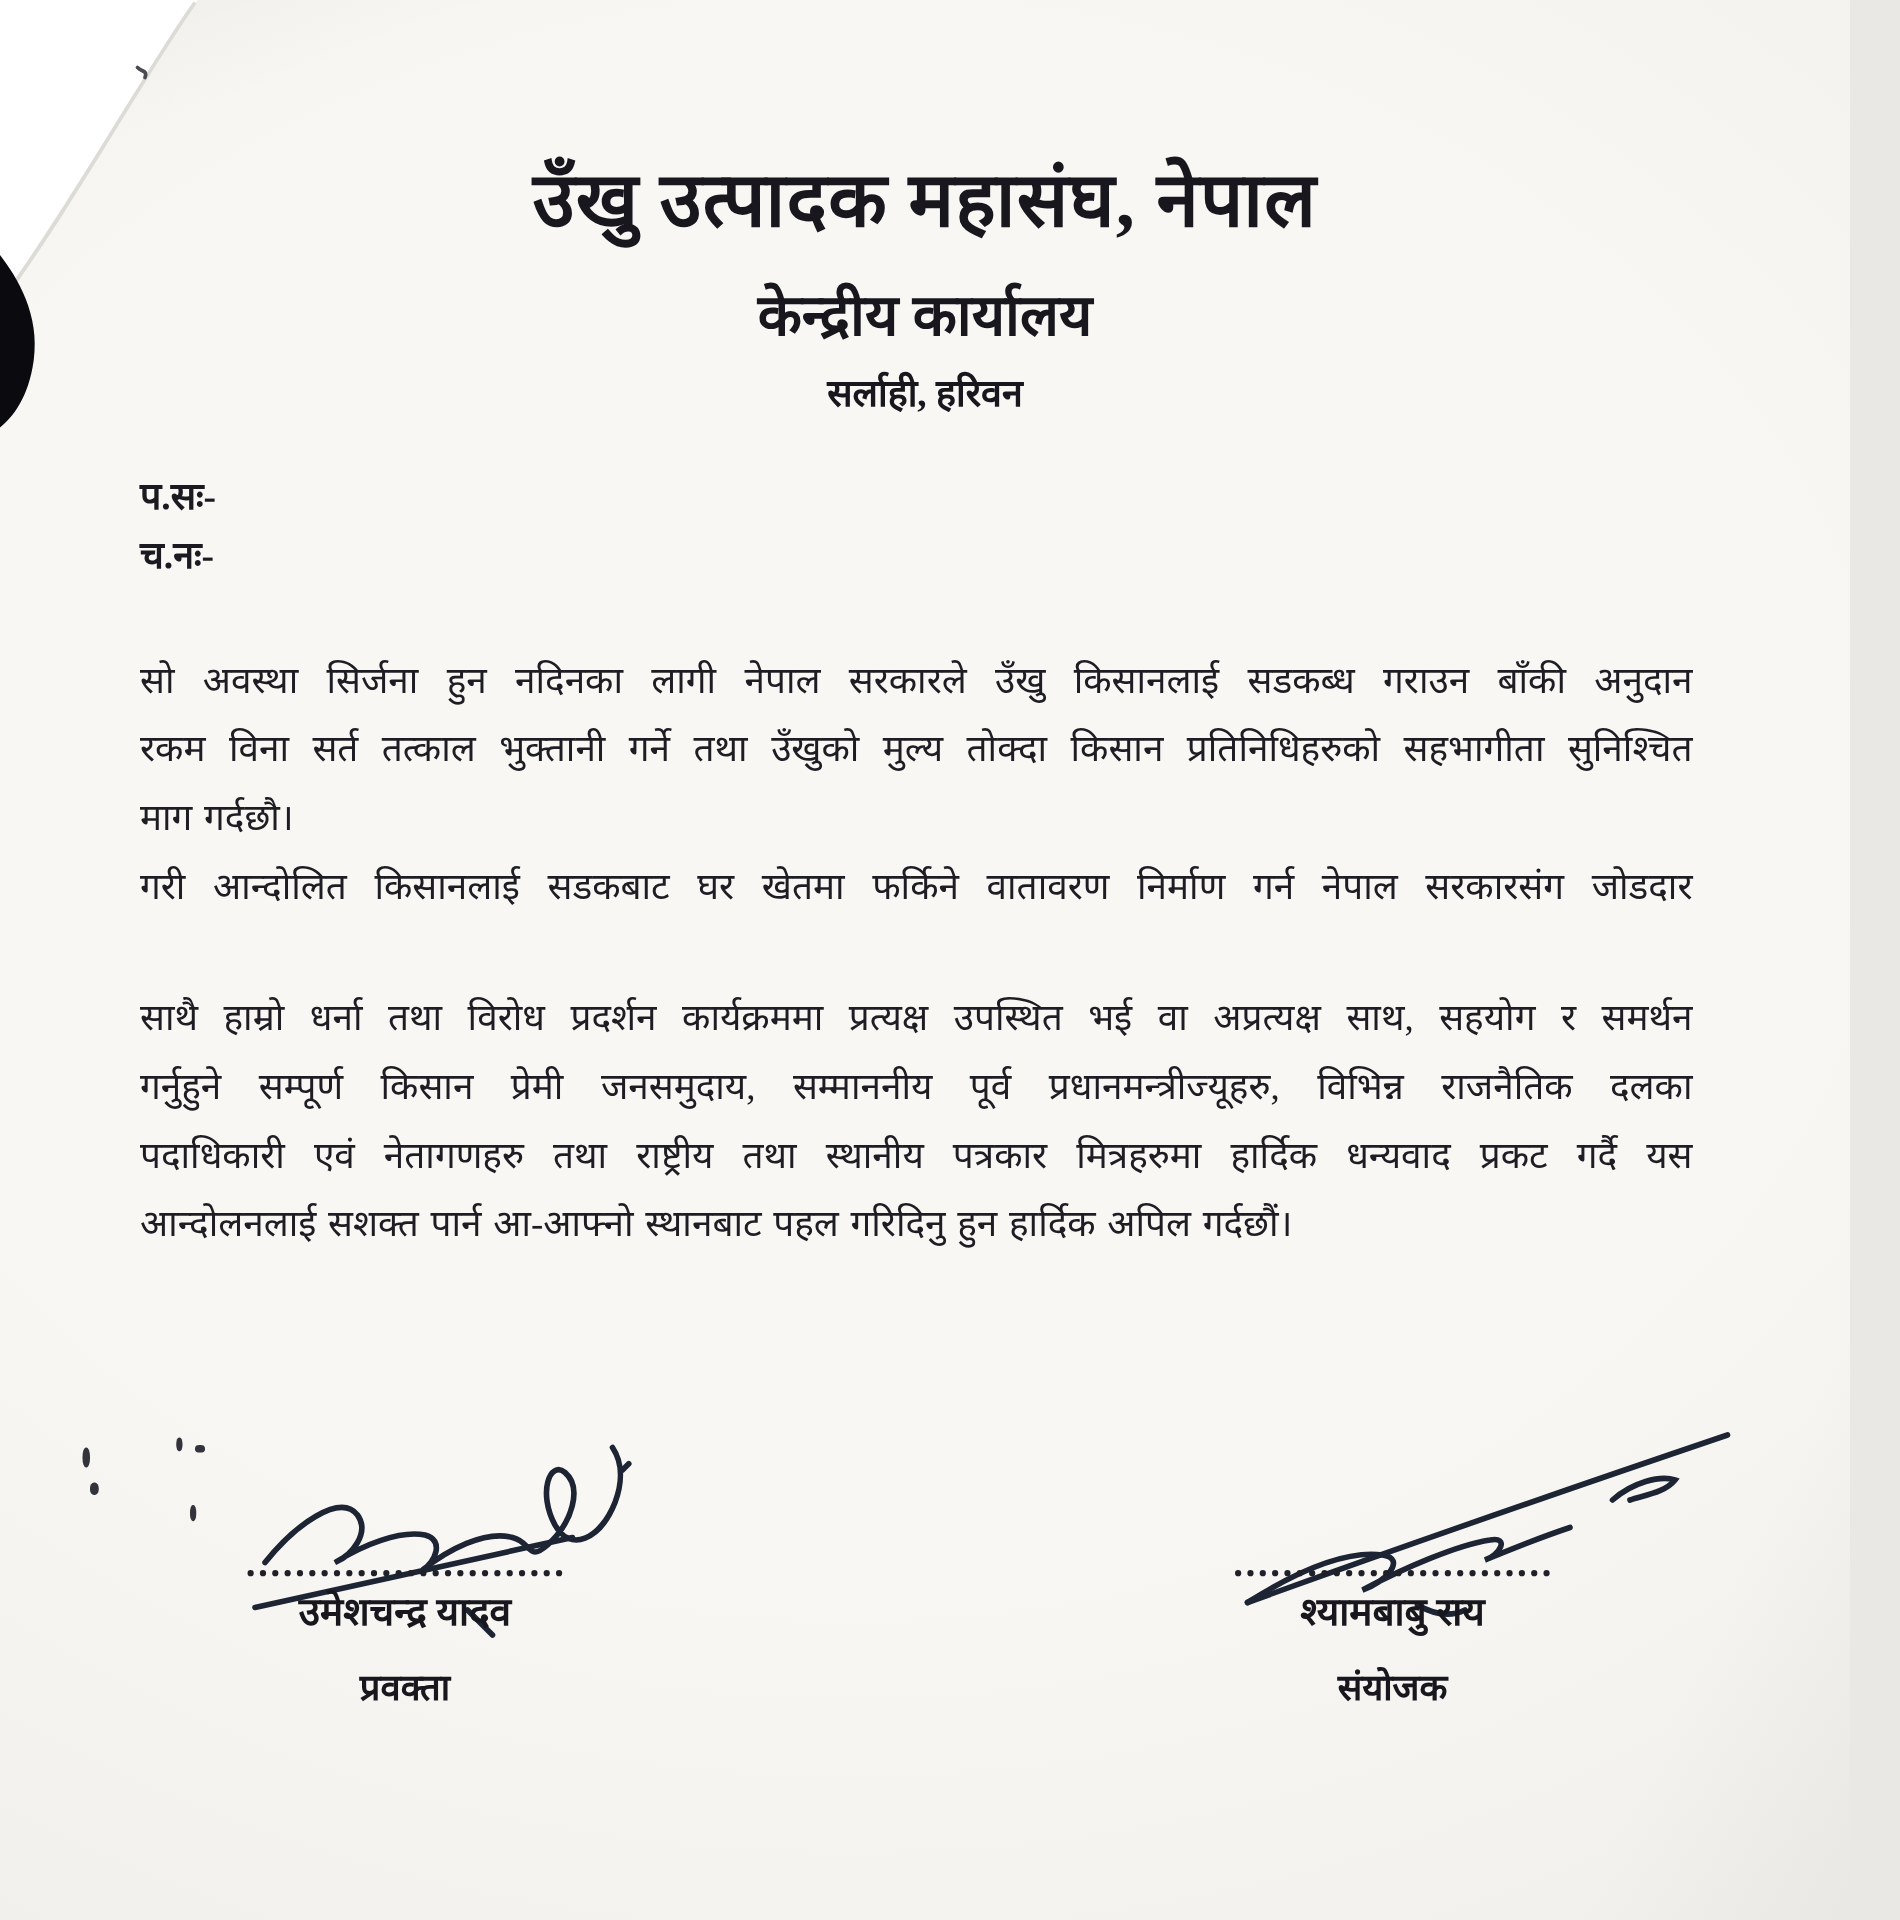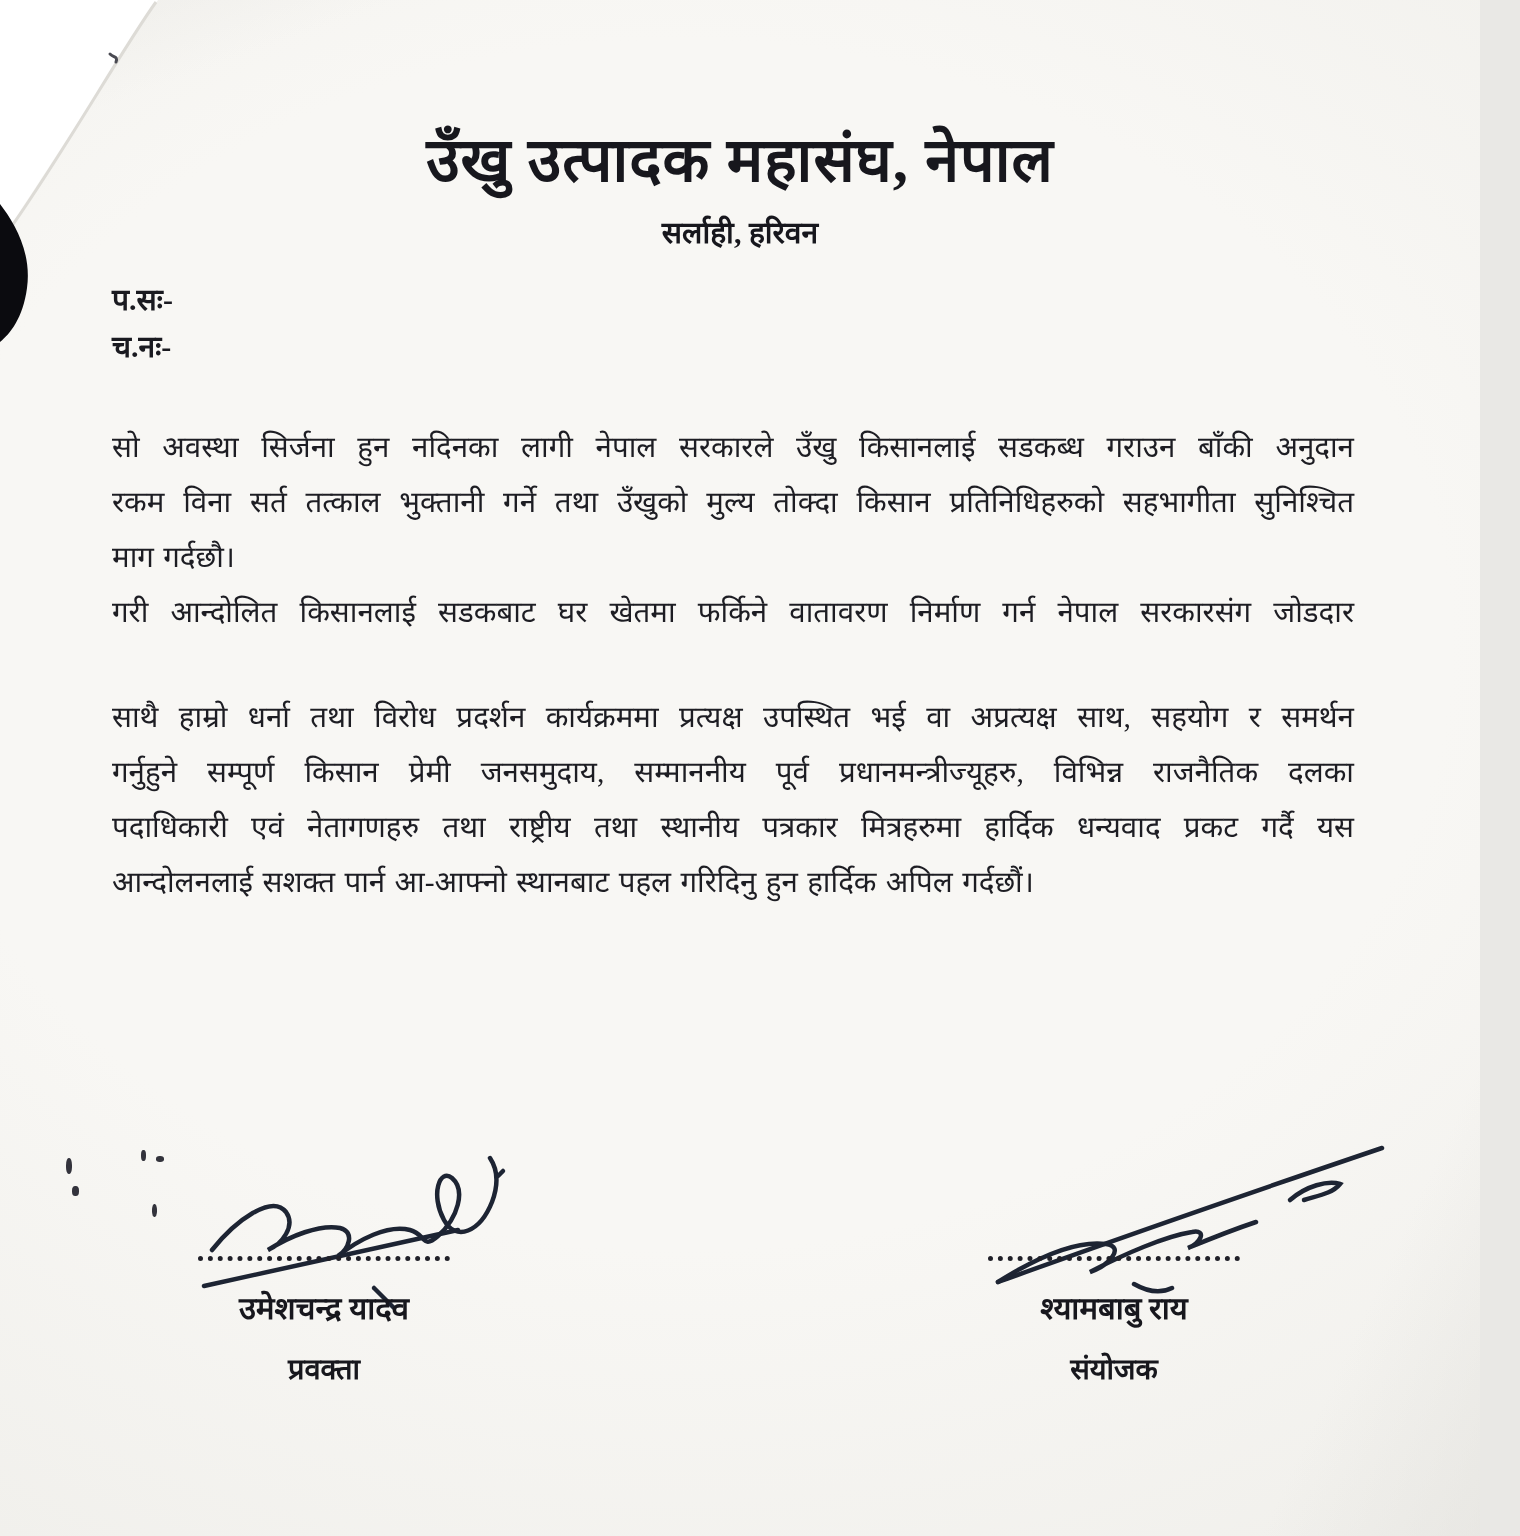--- a/index.html
+++ b/index.html
@@ -19,59 +19,60 @@
   }
   
   .corner-art{position:absolute;left:0;top:0;width:300px;height:460px;pointer-events:none;}
   .speck{position:absolute;background:#33333c;border-radius:45%;}
   
   .letterhead{text-align:center;padding-top:116px;}
   .org-name{font-size:61px;font-weight:bold;letter-spacing:1px;color:#17171d;}
   .office{font-size:46px;font-weight:bold;margin-top:20px;color:#17171d;}
   .location{font-size:30px;font-weight:bold;margin-top:12px;color:#17171d;}
   
-  .refs{margin:24px 126px 0 112px;font-size:30px;font-weight:bold;color:#1a1a20;}
+  .refs{margin:40px 126px 0 112px;font-size:30px;font-weight:bold;color:#1a1a20;}
   .ref-line{height:47px;line-height:47px;}
   
   .body-text{margin:0 126px 0 112px;font-size:29.5px;color:#1d1d23;}
   .para{margin-top:50px;}
   .para.first{margin-top:6px;}
   .line{
     line-height:55px;
     text-align:justify;
     text-align-last:justify;
     word-spacing:2px;
     white-space:normal;
   }
   .line.last{text-align:justify;text-align-last:left;}
   
   .sig-block{position:absolute;text-align:center;}
   .sig-left{left:156px;top:1256px;width:336px;}
   .sig-right{left:952px;top:1256px;width:324px;}
   .dotted-line{width:252px;margin:0 auto;height:0;border-bottom:5px dotted #202028;}
-  .sig-name{font-size:31px;font-weight:bold;margin-top:25px;color:#17171d;}
+  .sig-name{font-size:31px;font-weight:bold;margin-top:6px;color:#17171d;}
   .sig-role{font-size:29px;font-weight:bold;margin-top:20px;color:#17171d;}
   .ink{position:absolute;pointer-events:none;}
   .ink-left{left:196px;top:1136px;width:318px;height:178px;}
   .ink-right{left:984px;top:1126px;width:424px;height:172px;}
 </style>
 </head>
 <body>
 
 <div class="page">
 
   <svg class="corner-art" viewBox="0 0 300 460">
     <path d="M0,0 L158,0 L0,242 Z" fill="#ffffff"></path>
     <path d="M156,2 C120,52 60,160 2,240" fill="none" stroke="#dddbd6" stroke-width="3"></path>
     <path d="M0,204 C14,222 32,252 27,288 C23,318 10,334 0,342 Z" fill="#0b0b0f"></path>
     <path d="M110,54 C114,58 118,56 116,62" fill="none" stroke="#4a4a52" stroke-width="3" stroke-linecap="round"></path>
   </svg>
 
   <div class="letterhead">
     <div class="org-name">उँखु उत्पादक महासंघ, नेपाल</div>
+    <div class="office">केन्द्रीय कार्यालय</div>
     <div class="location">सर्लाही, हरिवन</div>
   </div>
 
   <div class="refs">
     <div class="ref-line">प.सः-</div>
     <div class="ref-line">च.नः-</div>
   </div>
 
   <div class="body-text">
     <div class="para">

